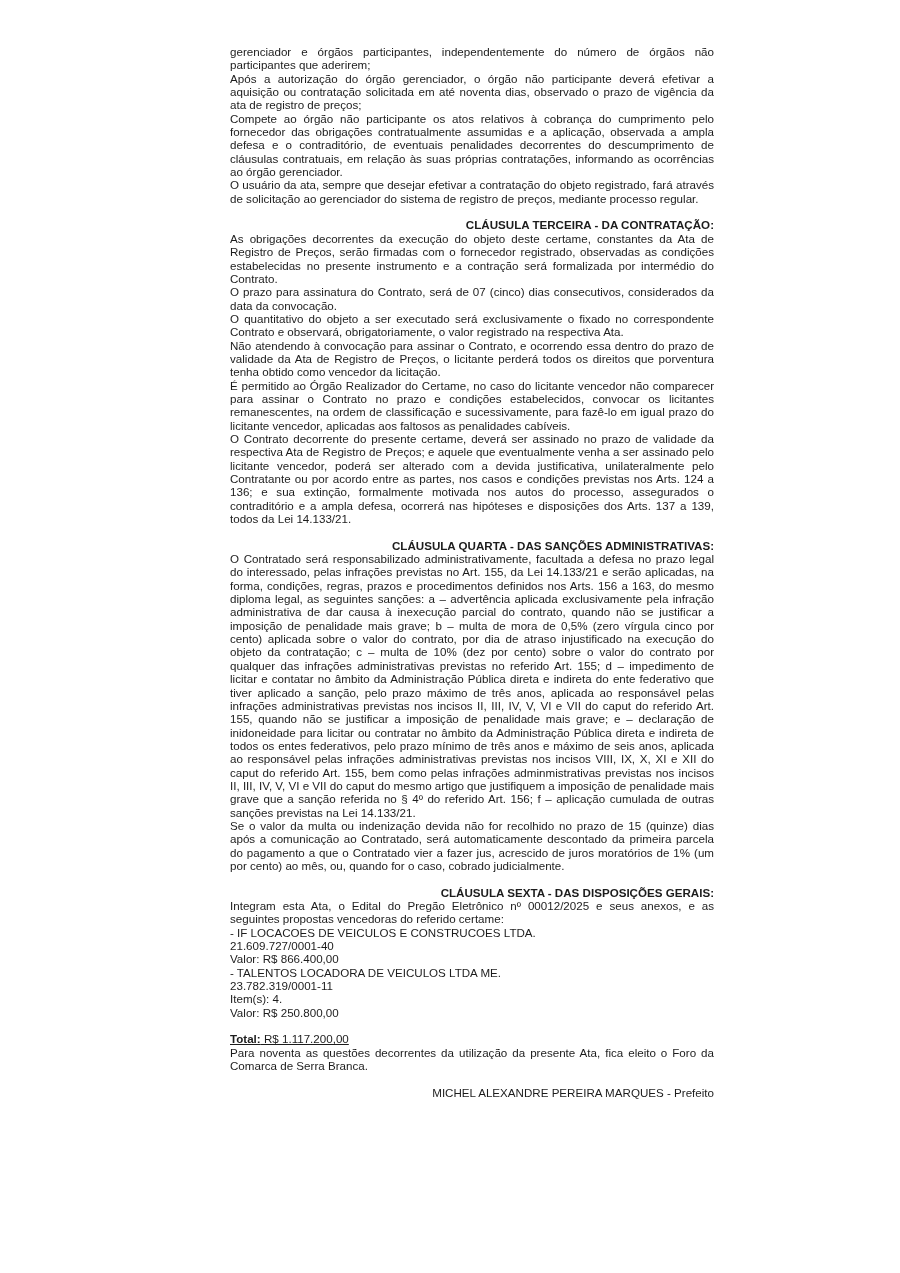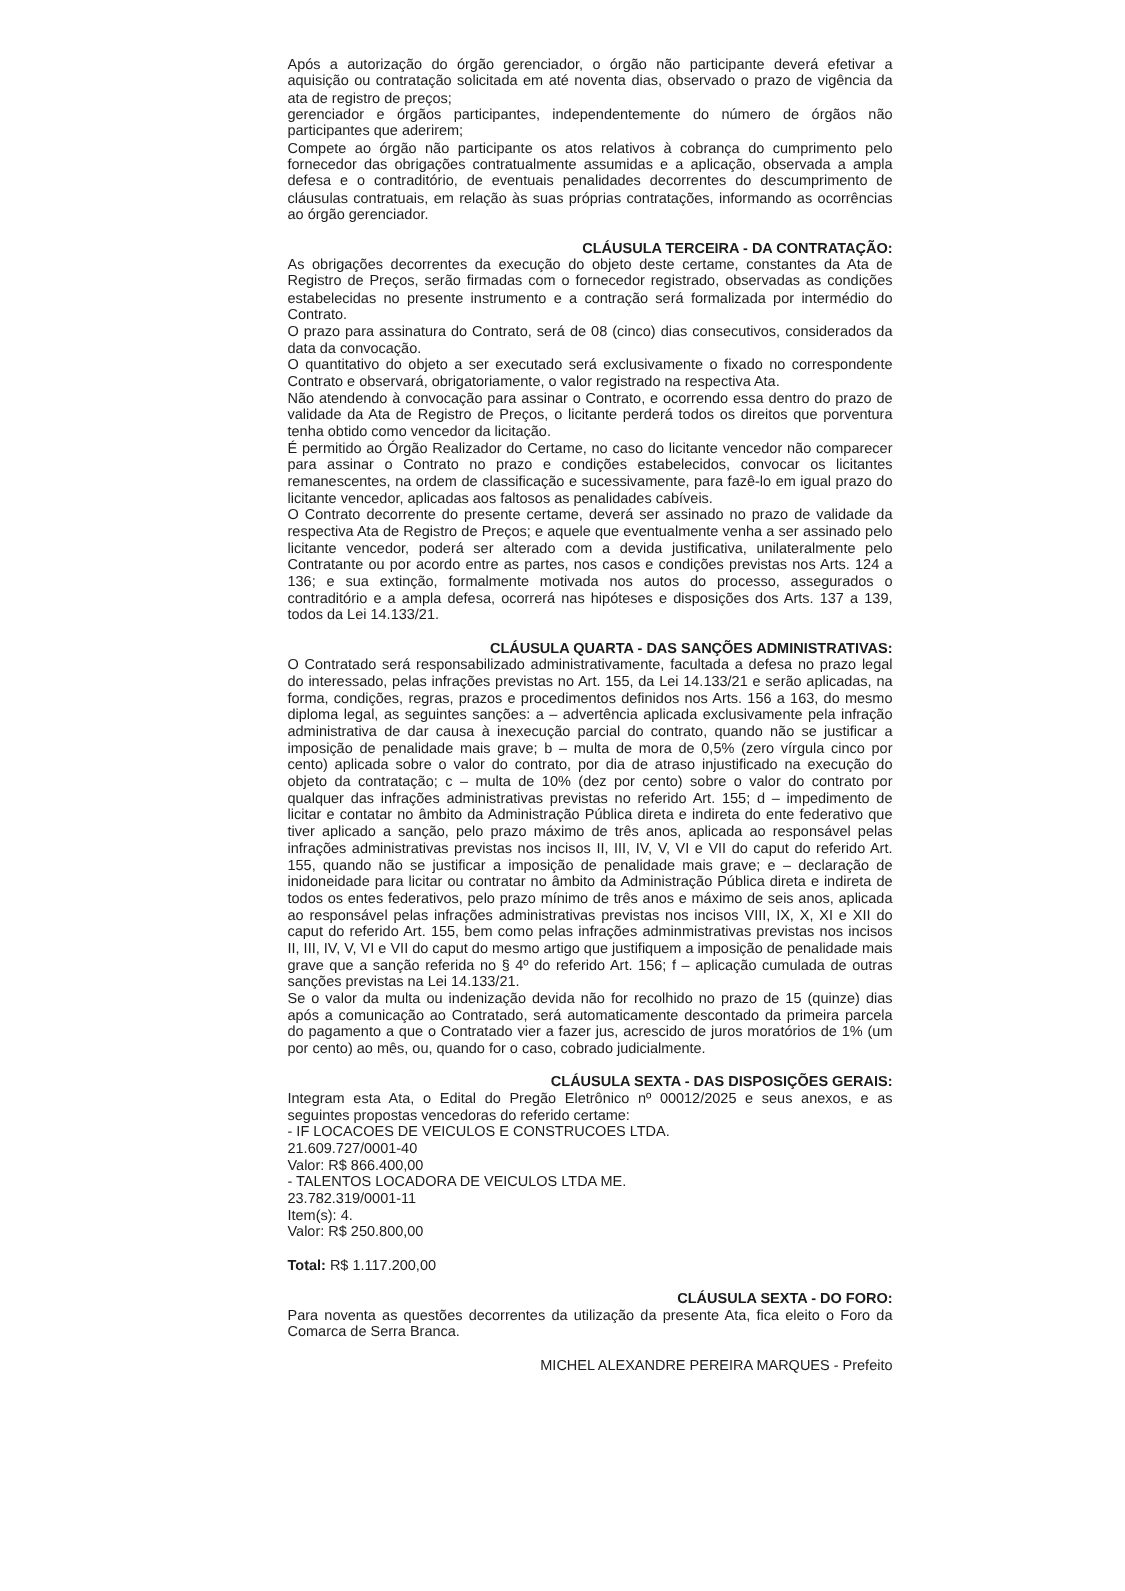--- a/index.html
+++ b/index.html
@@ -32,39 +32,41 @@
     text-align: right;
   }
   .gap { margin-top: 13.35px; }
   .winner-line {
     margin: 0;
     text-align: left;
   }
   .total-line {
     margin: 13.35px 0 0 0;
     text-align: left;
+    text-decoration: underline;
   }
   .bold { font-weight: bold; }
   .signature {
     margin: 13.35px 0 0 0;
     text-align: right;
   }
 </style>
 </head>
 <body>
 
 <div class="textblock">
 
+  <p class="para">gerenciador e órgãos participantes, independentemente do número de órgãos não participantes que aderirem;</p>
   <p class="para">Após a autorização do órgão gerenciador, o órgão não participante deverá efetivar a aquisição ou contratação solicitada em até noventa dias, observado o prazo de vigência da ata de registro de preços;</p>
-  <p class="para">gerenciador e órgãos participantes, independentemente do número de órgãos não participantes que aderirem;</p>
   <p class="para">Compete ao órgão não participante os atos relativos à cobrança do cumprimento pelo fornecedor das obrigações contratualmente assumidas e a aplicação, observada a ampla defesa e o contraditório, de eventuais penalidades decorrentes do descumprimento de cláusulas contratuais, em relação às suas próprias contratações, informando as ocorrências ao órgão gerenciador.</p>
+  <p class="para">O usuário da ata, sempre que desejar efetivar a contratação do objeto registrado, fará através de solicitação ao gerenciador do sistema de registro de preços, mediante processo regular.</p>
 
   <h2 class="heading">CLÁUSULA TERCEIRA - DA CONTRATAÇÃO:</h2>
   <p class="para">As obrigações decorrentes da execução do objeto deste certame, constantes da Ata de Registro de Preços, serão firmadas com o fornecedor registrado, observadas as condições estabelecidas no presente instrumento e a contração será formalizada por intermédio do Contrato.</p>
-  <p class="para">O prazo para assinatura do Contrato, será de 08 (cinco) dias consecutivos, considerados da data da convocação.</p>
+  <p class="para">O prazo para assinatura do Contrato, será de 07 (cinco) dias consecutivos, considerados da data da convocação.</p>
   <p class="para">O quantitativo do objeto a ser executado será exclusivamente o fixado no correspondente Contrato e observará, obrigatoriamente, o valor registrado na respectiva Ata.</p>
   <p class="para">Não atendendo à convocação para assinar o Contrato, e ocorrendo essa dentro do prazo de validade da Ata de Registro de Preços, o licitante perderá todos os direitos que porventura tenha obtido como vencedor da licitação.</p>
   <p class="para">É permitido ao Órgão Realizador do Certame, no caso do licitante vencedor não comparecer para assinar o Contrato no prazo e condições estabelecidos, convocar os licitantes remanescentes, na ordem de classificação e sucessivamente, para fazê-lo em igual prazo do licitante vencedor, aplicadas aos faltosos as penalidades cabíveis.</p>
   <p class="para">O Contrato decorrente do presente certame, deverá ser assinado no prazo de validade da respectiva Ata de Registro de Preços; e aquele que eventualmente venha a ser assinado pelo licitante vencedor, poderá ser alterado com a devida justificativa, unilateralmente pelo Contratante ou por acordo entre as partes, nos casos e condições previstas nos Arts. 124 a 136; e sua extinção, formalmente motivada nos autos do processo, assegurados o contraditório e a ampla defesa, ocorrerá nas hipóteses e disposições dos Arts. 137 a 139, todos da Lei 14.133/21.</p>
 
   <h2 class="heading">CLÁUSULA QUARTA - DAS SANÇÕES ADMINISTRATIVAS:</h2>
   <p class="para">O Contratado será responsabilizado administrativamente, facultada a defesa no prazo legal do interessado, pelas infrações previstas no Art. 155, da Lei 14.133/21 e serão aplicadas, na forma, condições, regras, prazos e procedimentos definidos nos Arts. 156 a 163, do mesmo diploma legal, as seguintes sanções: a – advertência aplicada exclusivamente pela infração administrativa de dar causa à inexecução parcial do contrato, quando não se justificar a imposição de penalidade mais grave; b – multa de mora de 0,5% (zero vírgula cinco por cento) aplicada sobre o valor do contrato, por dia de atraso injustificado na execução do objeto da contratação; c – multa de 10% (dez por cento) sobre o valor do contrato por qualquer das infrações administrativas previstas no referido Art. 155; d – impedimento de licitar e contatar no âmbito da Administração Pública direta e indireta do ente federativo que tiver aplicado a sanção, pelo prazo máximo de três anos, aplicada ao responsável pelas infrações administrativas previstas nos incisos II, III, IV, V, VI e VII do caput do referido Art. 155, quando não se justificar a imposição de penalidade mais grave; e – declaração de inidoneidade para licitar ou contratar no âmbito da Administração Pública direta e indireta de todos os entes federativos, pelo prazo mínimo de três anos e máximo de seis anos, aplicada ao responsável pelas infrações administrativas previstas nos incisos VIII, IX, X, XI e XII do caput do referido Art. 155, bem como pelas infrações adminmistrativas previstas nos incisos II, III, IV, V, VI e VII do caput do mesmo artigo que justifiquem a imposição de penalidade mais grave que a sanção referida no § 4º do referido Art. 156; f – aplicação cumulada de outras sanções previstas na Lei 14.133/21.</p>
   <p class="para">Se o valor da multa ou indenização devida não for recolhido no prazo de 15 (quinze) dias após a comunicação ao Contratado, será automaticamente descontado da primeira parcela do pagamento a que o Contratado vier a fazer jus, acrescido de juros moratórios de 1% (um por cento) ao mês, ou, quando for o caso, cobrado judicialmente.</p>
 
   <h2 class="heading">CLÁUSULA SEXTA - DAS DISPOSIÇÕES GERAIS:</h2>
@@ -73,18 +75,17 @@
   <p class="winner-line gap">- IF LOCACOES DE VEICULOS E CONSTRUCOES LTDA.</p>
   <p class="winner-line">21.609.727/0001-40</p>
   <p class="winner-line">Valor: R$ 866.400,00</p>
   <p class="winner-line">- TALENTOS LOCADORA DE VEICULOS LTDA ME.</p>
   <p class="winner-line">23.782.319/0001-11</p>
   <p class="winner-line">Item(s): 4.</p>
   <p class="winner-line">Valor: R$ 250.800,00</p>
 
   <p class="total-line"><span class="bold">Total:</span><span> R$ 1.117.200,00</span></p>
 
-  <h2 class="heading">CLÁUSULA SEXTA - DO FORO:</h2>
   <p class="para">Para noventa as questões decorrentes da utilização da presente Ata, fica eleito o Foro da Comarca de Serra Branca.</p>
 
   <p class="signature">MICHEL ALEXANDRE PEREIRA MARQUES - Prefeito</p>
 
 </div>
 
 </body></html>

